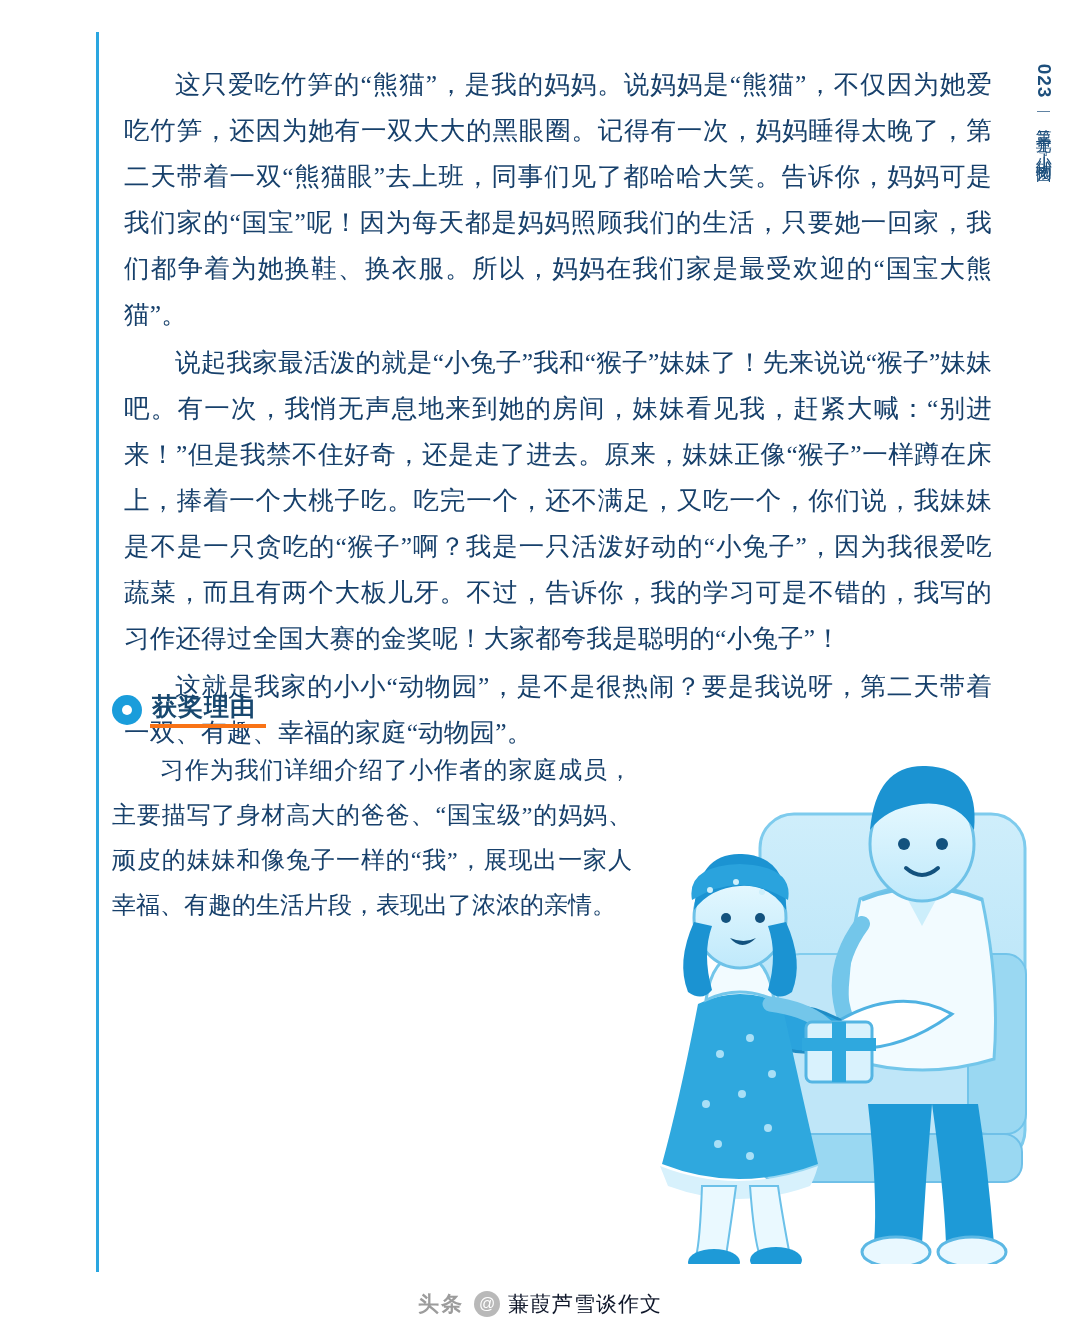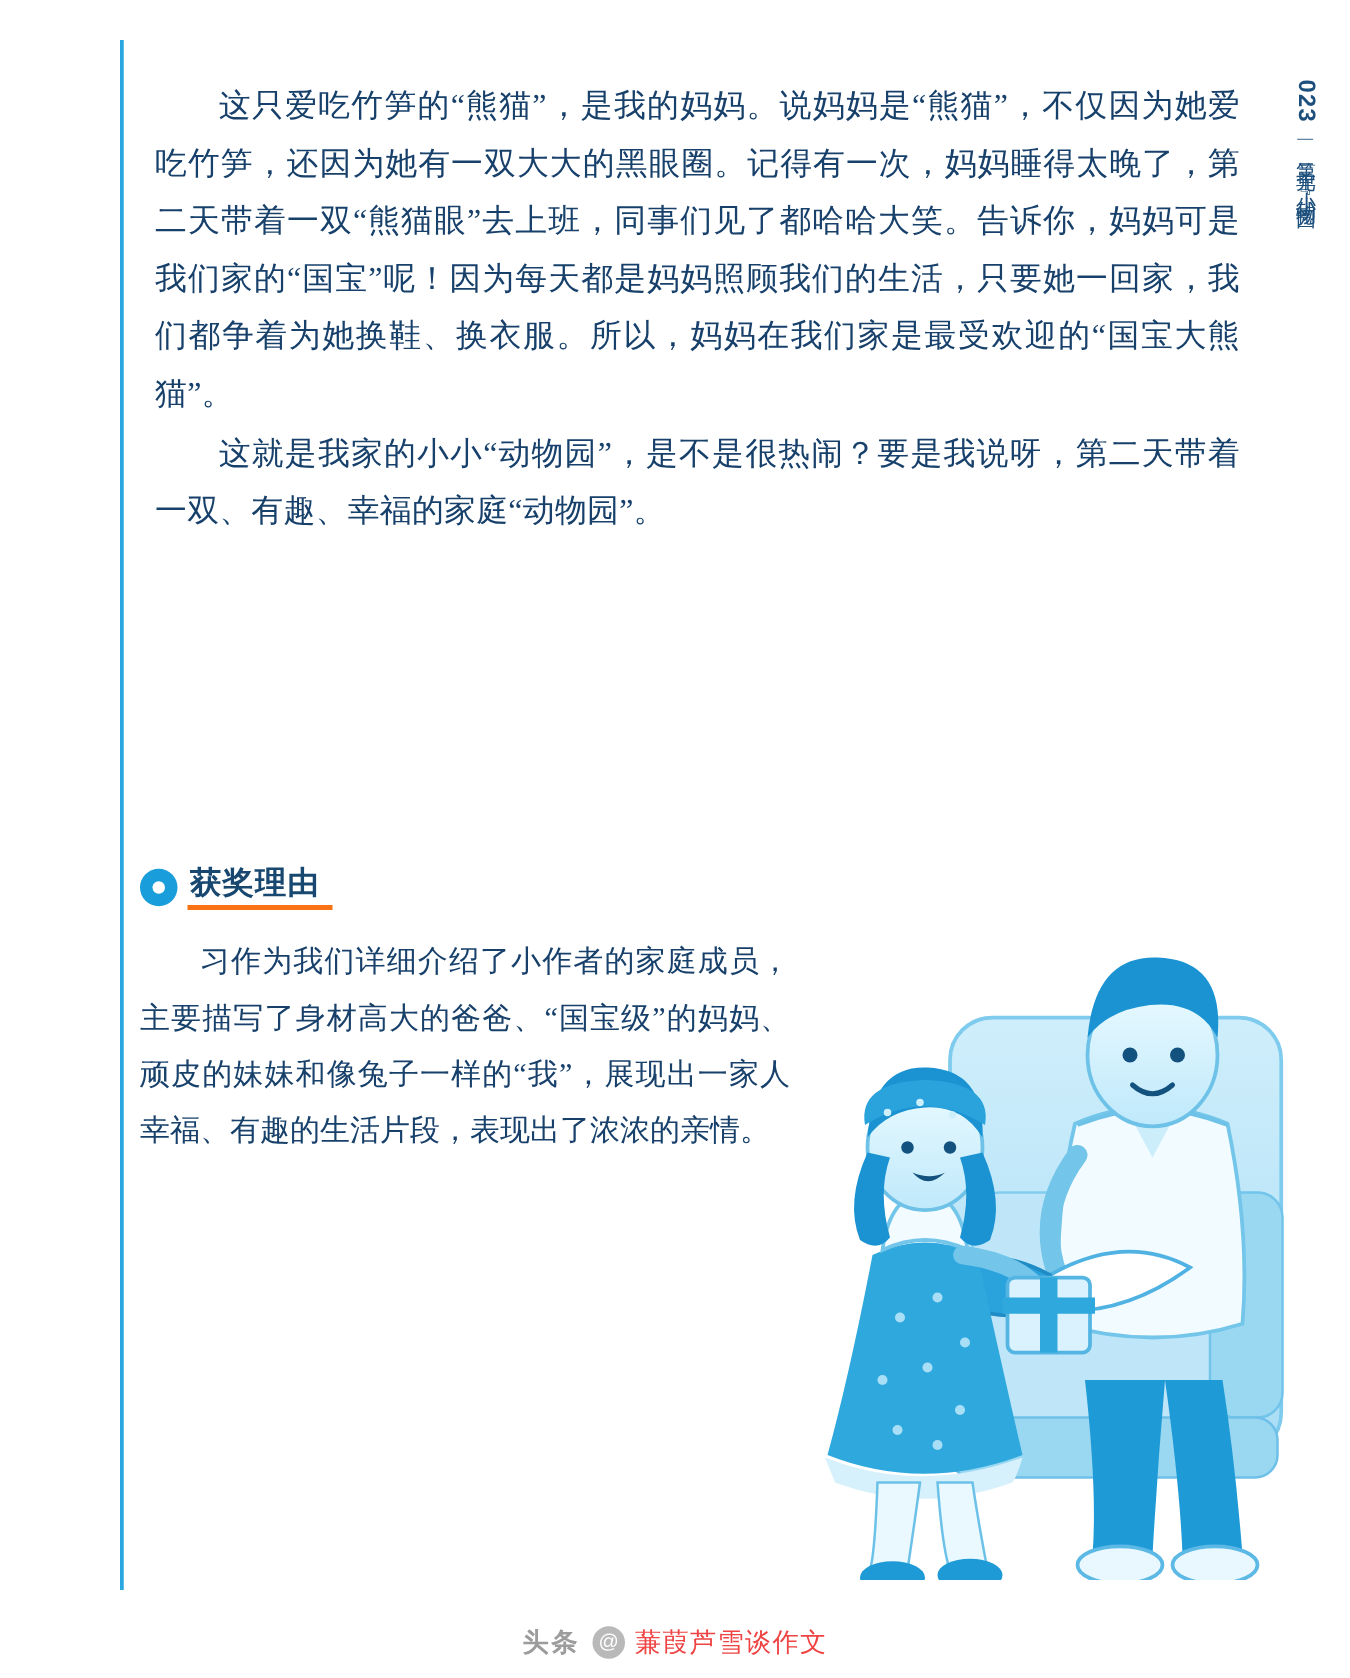--- a/index.html
+++ b/index.html
@@ -145,21 +145,21 @@
     right: 40px;
     bottom: 78px;
     width: 430px;
     height: 560px;
   }
 
   
   .footer {
     position: absolute;
     left: 0;
-    bottom: 14px;
+    bottom: 24px;
     width: 100%;
     display: flex;
     align-items: center;
     justify-content: center;
   }
   .footer-logo {
     font-family: "Liberation Sans", sans-serif;
     font-size: 21px;
     font-weight: bold;
     color: #9c9c9c;
@@ -175,39 +175,40 @@
     font-size: 16px;
     display: flex;
     align-items: center;
     justify-content: center;
     margin-right: 8px;
     font-family: "Liberation Sans", sans-serif;
   }
   .footer-name {
     font-family: Liberation Sans, sans-serif;
     font-size: 21px;
-    color: #ef4444;
+    color: #0f172a;
     letter-spacing: 1px;
   }
 </style>
 </head>
 <body>
 
 <div class="left-rule"></div>
 
 <div class="side-marker">
   <div class="side-page-num">023</div>
   <div class="side-sep">|</div>
   <div class="side-vert-text">第二单元</div>
   <div class="side-sep">|</div>
   <div class="side-vert-text">小小『动物园』</div>
 </div>
 
 <div class="body-text">
   <p class="para">这只爱吃竹笋的“熊猫”，是我的妈妈。说妈妈是“熊猫”，不仅因为她爱吃竹笋，还因为她有一双大大的黑眼圈。记得有一次，妈妈睡得太晚了，第二天带着一双“熊猫眼”去上班，同事们见了都哈哈大笑。告诉你，妈妈可是我们家的“国宝”呢！因为每天都是妈妈照顾我们的生活，只要她一回家，我们都争着为她换鞋、换衣服。所以，妈妈在我们家是最受欢迎的“国宝大熊猫”。</p>
+  <p class="para">说起我家最活泼的就是“小兔子”我和“猴子”妹妹了！先来说说“猴子”妹妹吧。有一次，我悄无声息地来到她的房间，妹妹看见我，赶紧大喊：“别进来！”但是我禁不住好奇，还是走了进去。原来，妹妹正像“猴子”一样蹲在床上，捧着一个大桃子吃。吃完一个，还不满足，又吃一个，你们说，我妹妹是不是一只贪吃的“猴子”啊？我是一只活泼好动的“小兔子”，因为我很爱吃蔬菜，而且有两个大板儿牙。不过，告诉你，我的学习可是不错的，我写的习作还得过全国大赛的金奖呢！大家都夸我是聪明的“小兔子”！</p>
   <p class="para">这就是我家的小小“动物园”，是不是很热闹？要是我说呀，第二天带着一双、有趣、幸福的家庭“动物园”。</p>
 </div>
 
 <div class="award-head">
   <span class="award-dot"></span>
   <span class="award-label">获奖理由</span>
 </div>
 
 <div class="comment-col">
   <p class="comment-para">习作为我们详细介绍了小作者的家庭成员，主要描写了身材高大的爸爸、“国宝级”的妈妈、顽皮的妹妹和像兔子一样的“我”，展现出一家人幸福、有趣的生活片段，表现出了浓浓的亲情。</p>

